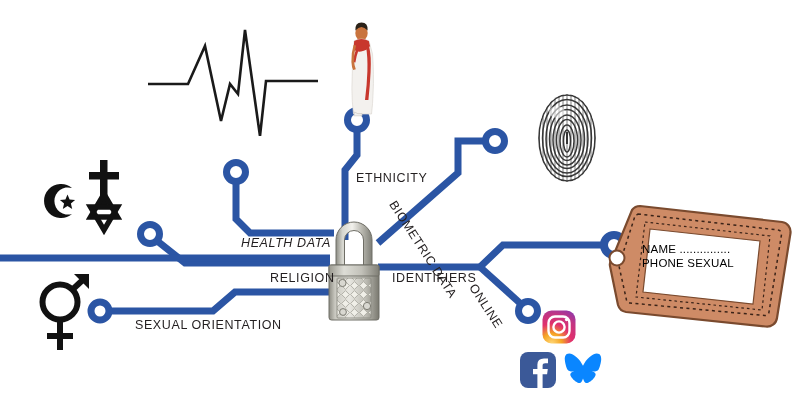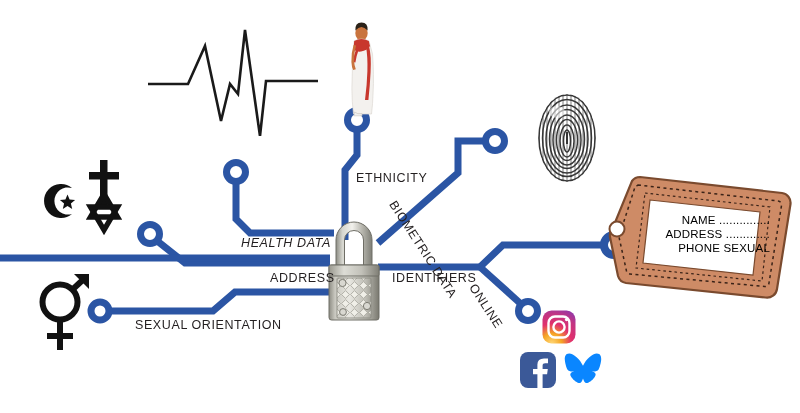--- a/index.html
+++ b/index.html
@@ -55,21 +55,21 @@
   }
 
   
   .icon-box { position: absolute; }
 
   #ecg-icon       { left: 148px; top: 26px;  width: 170px; height: 110px; }
   #person-icon    { left: 339px; top: 22px;  width: 44px;  height: 96px; }
   #fingerprint-icon { left: 527px; top: 88px; width: 80px; height: 100px; }
   #religion-icon  { left: 38px;  top: 156px; width: 104px; height: 82px; }
   #gender-icon    { left: 32px;  top: 272px; width: 62px;  height: 82px; }
-  #tag-icon       { left: 604px; top: 175px; width: 188px; height: 132px; text-align: right; }
+  #tag-icon       { left: 604px; top: 204px; width: 188px; height: 132px; }
   #padlock-icon   { left: 322px; top: 208px; width: 64px;  height: 114px; }
   #social-icons   { left: 514px; top: 310px; width: 92px;  height: 86px; }
 
   .social-item { position: absolute; }
   #instagram-icon { left: 28px; top: 0px;  width: 34px; height: 34px; }
   #facebook-icon  { left: 6px;  top: 42px; width: 36px; height: 36px; }
   #bluesky-icon   { left: 50px; top: 42px; width: 38px; height: 34px; }
 
   
   #tag-text {
@@ -263,21 +263,20 @@
                a4 4 0 0 1 -3.5 -3 L15 62 a4 4 0 0 1 1 -3.5 L31 12 Z" fill="none" stroke="#3a2318" stroke-width="1.5" stroke-dasharray="3 3.4"></path>
 
       <circle cx="13" cy="54" r="7.5" fill="#ffffff" stroke="#7a4a2e" stroke-width="2"></circle>
 
       <path d="M46 25 L156 37 L149 100 L39 88 Z" fill="#ffffff" stroke="#7a4a2e" stroke-width="1.2"></path>
 
       <path d="M41 18 L166 32 L158 106 L32 93 Z" fill="none" stroke="#3a2318" stroke-width="1.2" stroke-dasharray="2.6 3"></path>
     </svg>
     <div id="tag-text">
       <div>NAME ...............</div>
-      <div>ADDRESS .............</div>
       <div>PHONE SEXUAL</div>
     </div>
   </div>
 
   <div class="icon-box" id="social-icons">
 
     <div class="social-item" id="instagram-icon">
       <svg viewBox="0 0 34 34" width="34" height="34">
         <defs>
           <radialGradient id="igGrad" cx="28%" cy="100%" r="120%">
@@ -312,19 +311,19 @@
                  C17.2 31 18.2 29 19 26.4 C19.8 29 20.8 31 22.4 31
                  C24.6 31 28.2 28.4 30.4 25.4 C33.4 21.2 30.6 20 27.6 19.4
                  C30.8 19.8 33.4 19.2 34.6 17.4 C35.8 15.6 37 10.6 37.2 7.6
                  C37.4 4.4 36.4 1.4 32.8 1.4 C28.4 1.4 22 7 19 13.8 Z" fill="#0A86FF"></path>
       </svg>
     </div>
   </div>
 
   <div class="label" id="lbl-ethnicity">ETHNICITY</div>
   <div class="label" id="lbl-health">HEALTH DATA</div>
-  <div class="label" id="lbl-religion">ADDRESS</div>
+  <div class="label" id="lbl-religion">RELIGION</div>
   <div class="label" id="lbl-sexual">SEXUAL ORIENTATION</div>
   <div class="label" id="lbl-biometric">BIOMETRIC DATA</div>
   <div class="label" id="lbl-identifiers">IDENTIFIERS</div>
   <div class="label" id="lbl-online">ONLINE</div>
 
 </div>
 
 </body></html>

